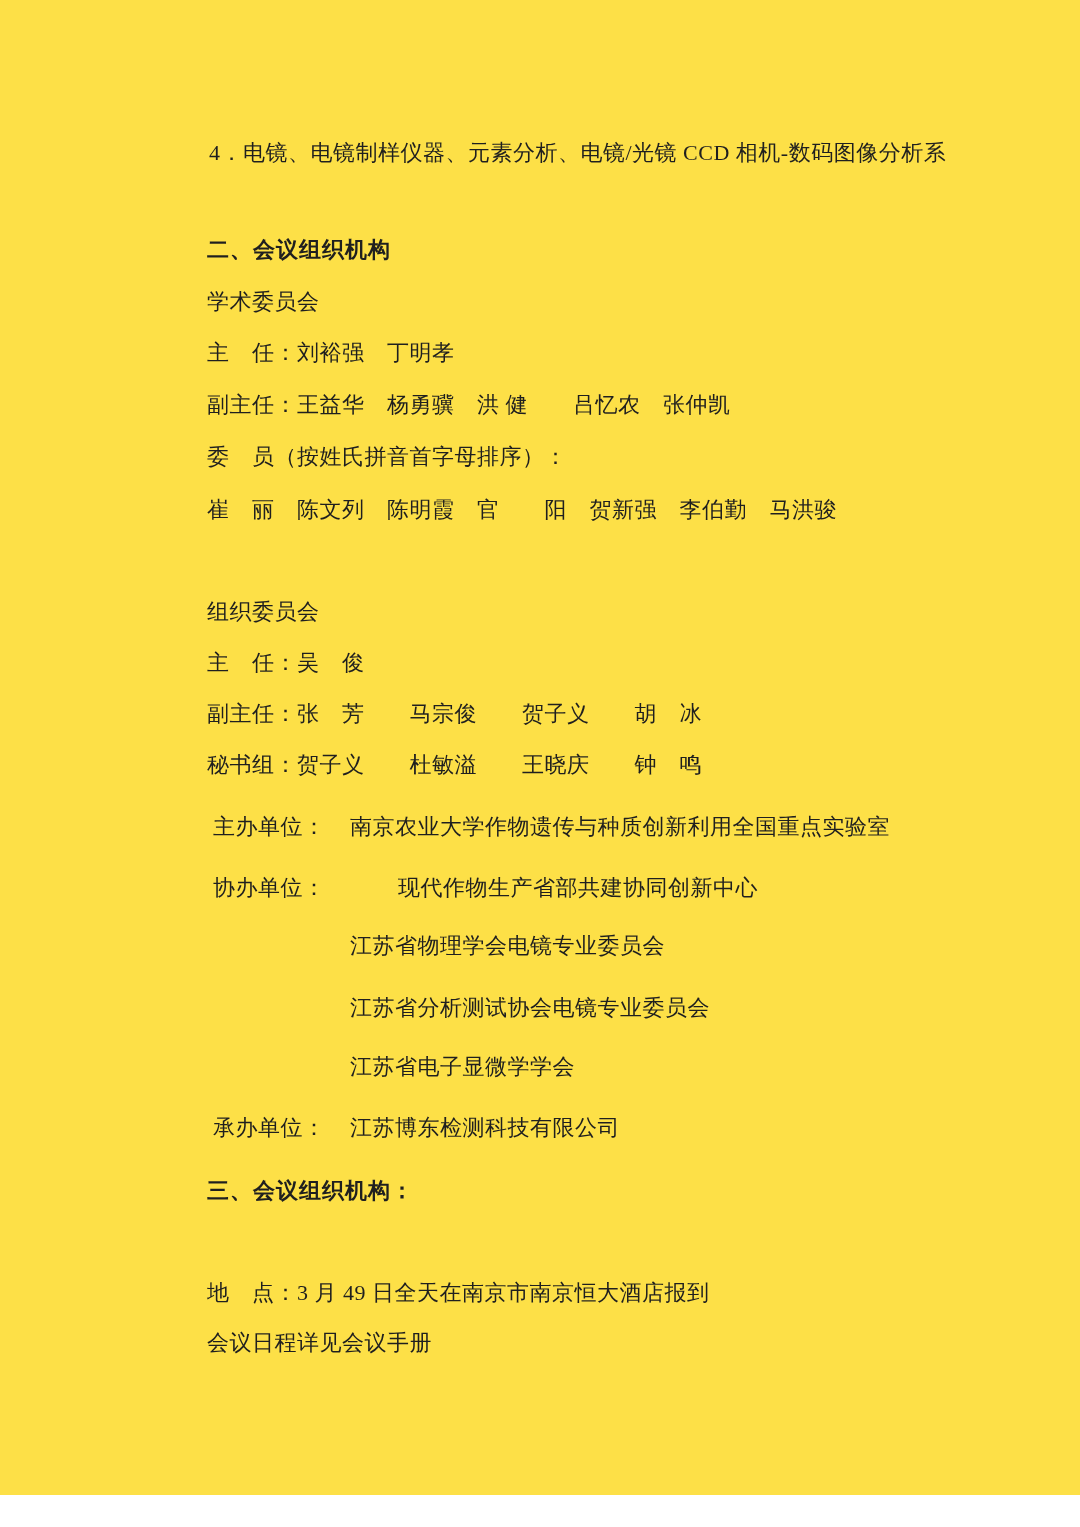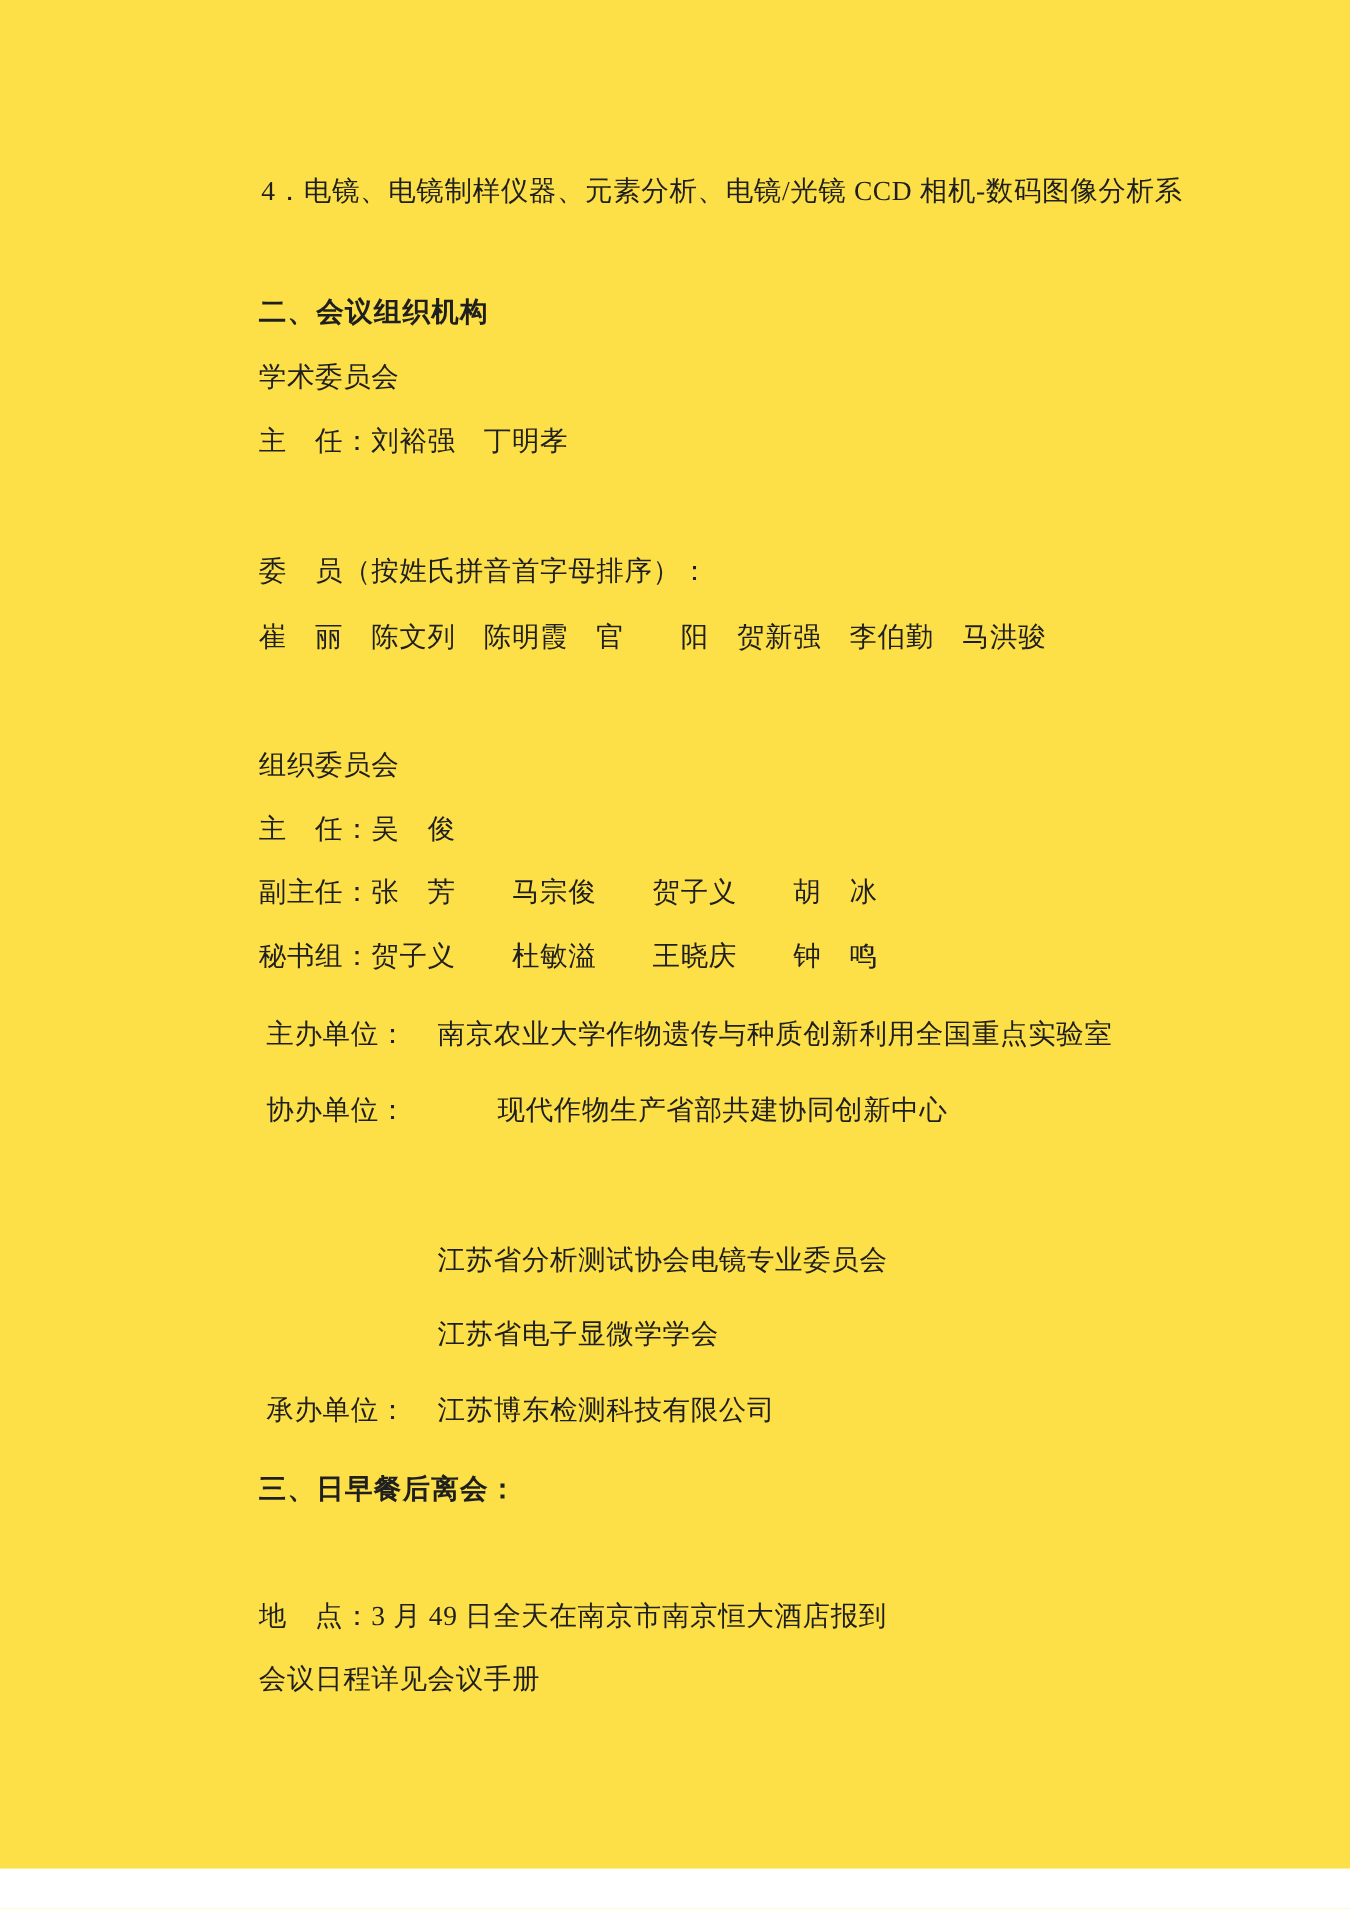--- a/index.html
+++ b/index.html
@@ -32,36 +32,38 @@
 <body>
 
 <div class="page">
 
   <div class="line" style="top:142px; left:209px;">4．电镜、电镜制样仪器、元素分析、电镜/光镜 CCD 相机-数码图像分析系</div>
 
   <div class="line bold" style="top:239px; left:207px;">二、会议组织机构</div>
 
   <div class="line" style="top:291px; left:207px;">学术委员会</div>
   <div class="line" style="top:342px; left:207px;">主　任：刘裕强　丁明孝</div>
+  <div class="line" style="top:394px; left:207px;">副主任：王益华　杨勇骥　洪 健　　吕忆农　张仲凯</div>
   <div class="line" style="top:499px; left:207px;">崔　丽　陈文列　陈明霞　官　　阳　贺新强　李伯勤　马洪骏</div>
   <div class="line" style="top:446px; left:207px;">委　员（按姓氏拼音首字母排序）：</div>
 
   <div class="line" style="top:601px; left:207px;">组织委员会</div>
   <div class="line" style="top:652px; left:207px;text-align:center;">主　任：吴　俊</div>
   <div class="line" style="top:703px; left:207px;">副主任：张　芳　　马宗俊　　贺子义　　胡　冰</div>
   <div class="line" style="top:754px; left:207px;">秘书组：贺子义　　杜敏溢　　王晓庆　　钟　鸣</div>
 
   <div class="line" style="top:816px; left:213px;">主办单位：</div>
   <div class="line" style="top:816px; left:350px;">南京农业大学作物遗传与种质创新利用全国重点实验室</div>
 
   <div class="line" style="top:877px; left:213px;">协办单位：</div>
   <div class="line" style="top:877px; left:350px;margin-left:48px;">现代作物生产省部共建协同创新中心</div>
+  <div class="line" style="top:935px; left:350px;">江苏省物理学会电镜专业委员会</div>
   <div class="line" style="top:997px; left:350px;">江苏省分析测试协会电镜专业委员会</div>
   <div class="line" style="top:1056px; left:350px;">江苏省电子显微学学会</div>
 
   <div class="line" style="top:1117px; left:213px;">承办单位：</div>
   <div class="line" style="top:1117px; left:350px;">江苏博东检测科技有限公司</div>
 
-  <div class="line bold" style="top:1180px; left:207px;">三、日早餐后离会：</div>
+  <div class="line bold" style="top:1180px; left:207px;">三、会议组织机构：</div>
   <div class="line" style="top:1282px; left:207px;">地　点：3 月 49 日全天在南京市南京恒大酒店报到</div>
   <div class="line" style="top:1332px; left:207px;">会议日程详见会议手册</div>
 
 </div>
 
 </body></html>

